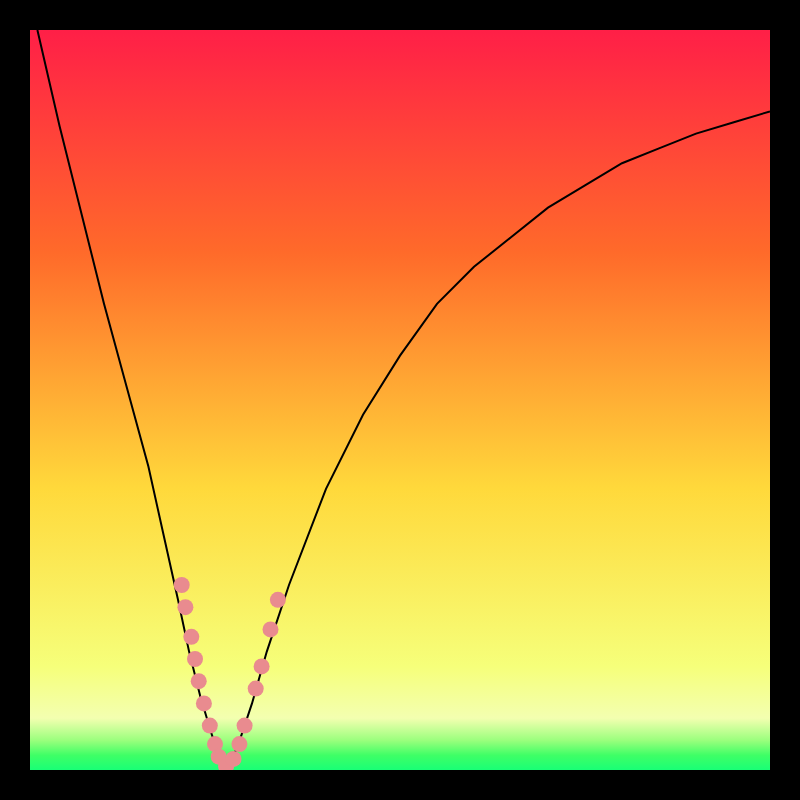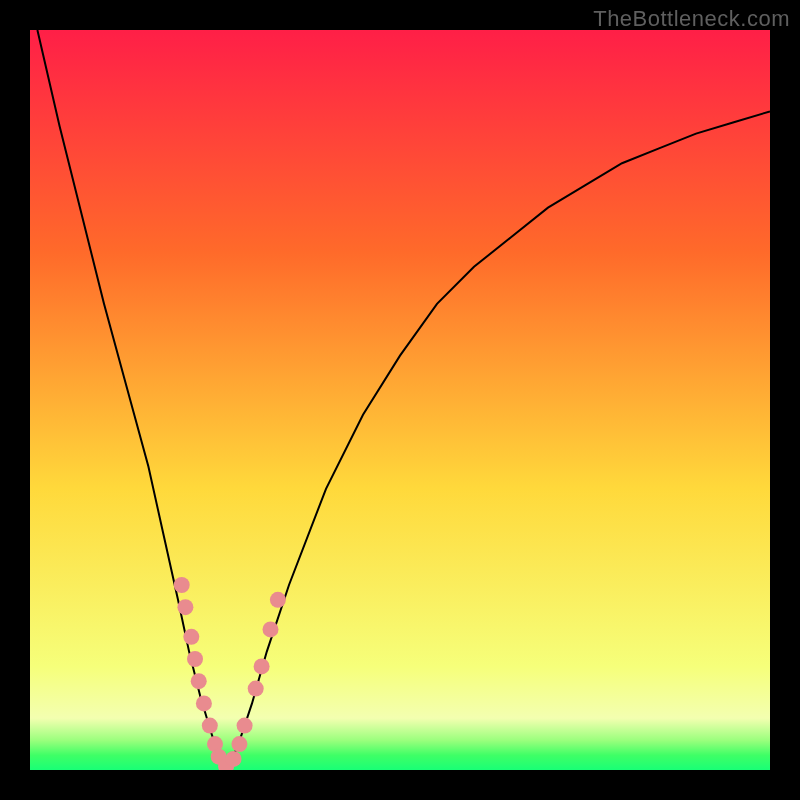--- a/index.html
+++ b/index.html
@@ -88,15 +88,14 @@
           <circle cx="214.60" cy="695.60" r="8" fill="#e98b8f"></circle>
           <circle cx="225.70" cy="658.60" r="8" fill="#e98b8f"></circle>
           <circle cx="231.62" cy="636.40" r="8" fill="#e98b8f"></circle>
           <circle cx="240.50" cy="599.40" r="8" fill="#e98b8f"></circle>
           <circle cx="247.90" cy="569.80" r="8" fill="#e98b8f"></circle>
         </g>
     </svg>
 
   </div>
 
-  <div class="watermark">TheBottleneck.com</div>
 
 </div>
 
 </body></html>

